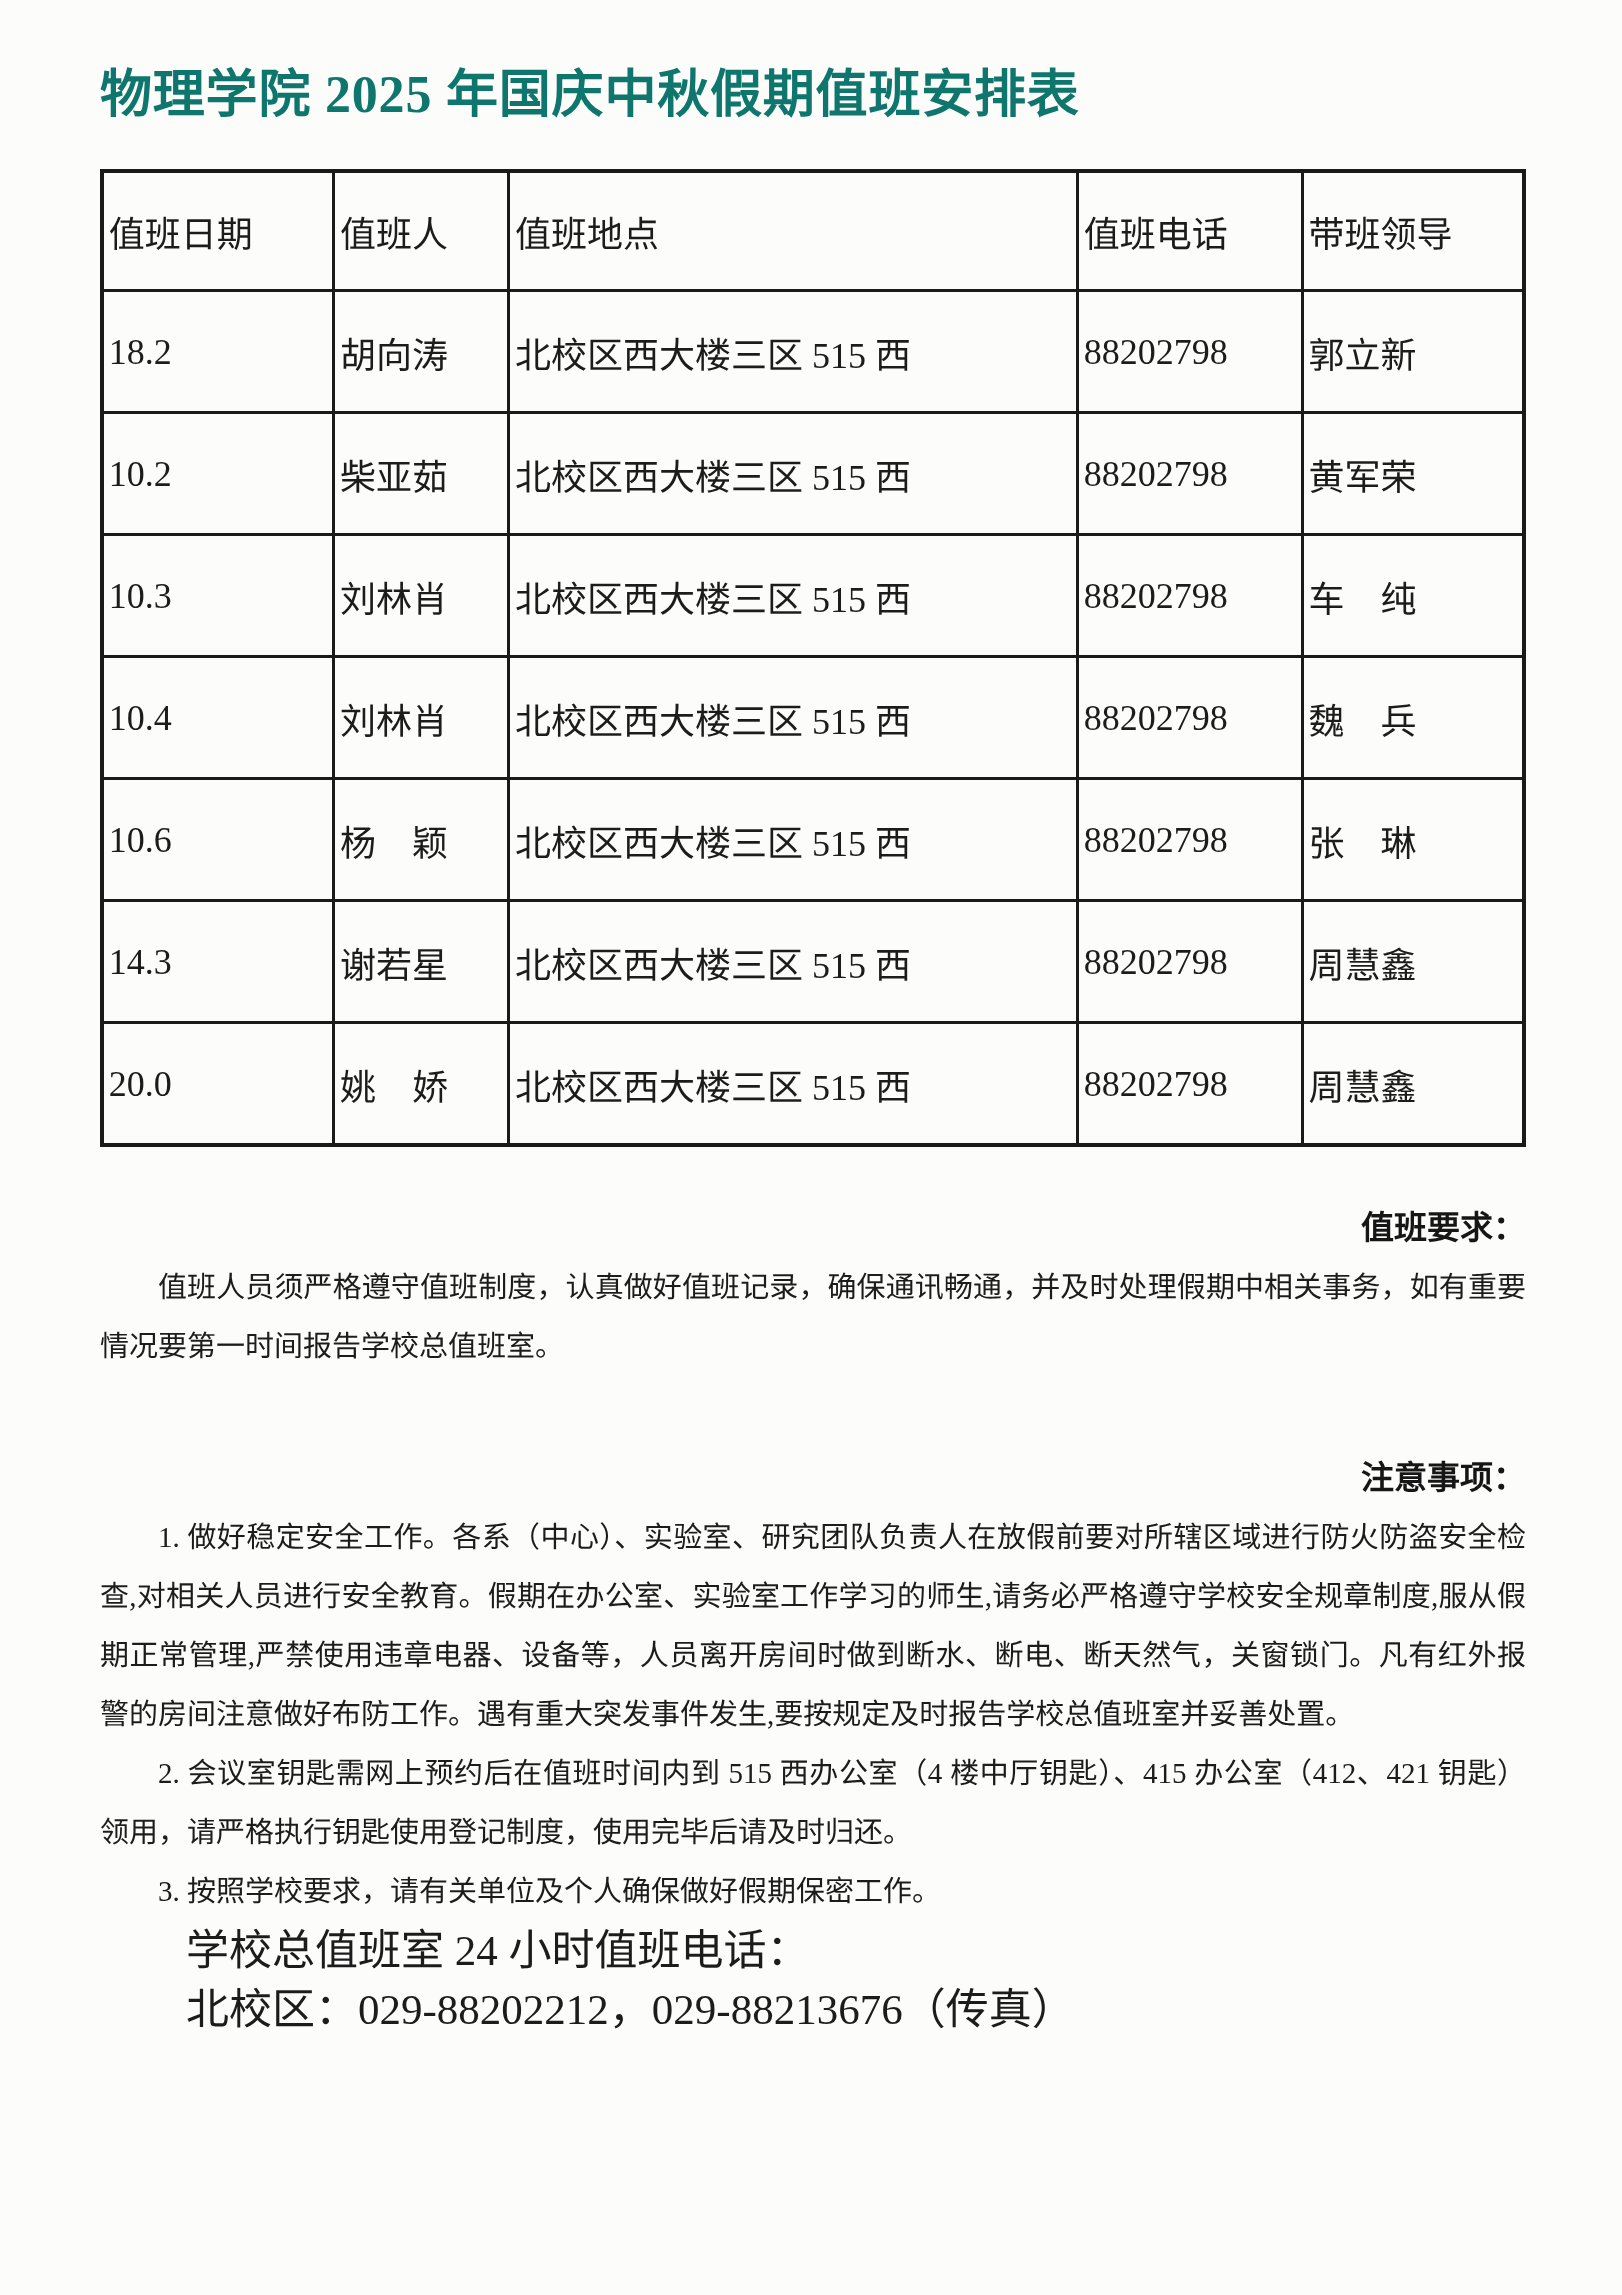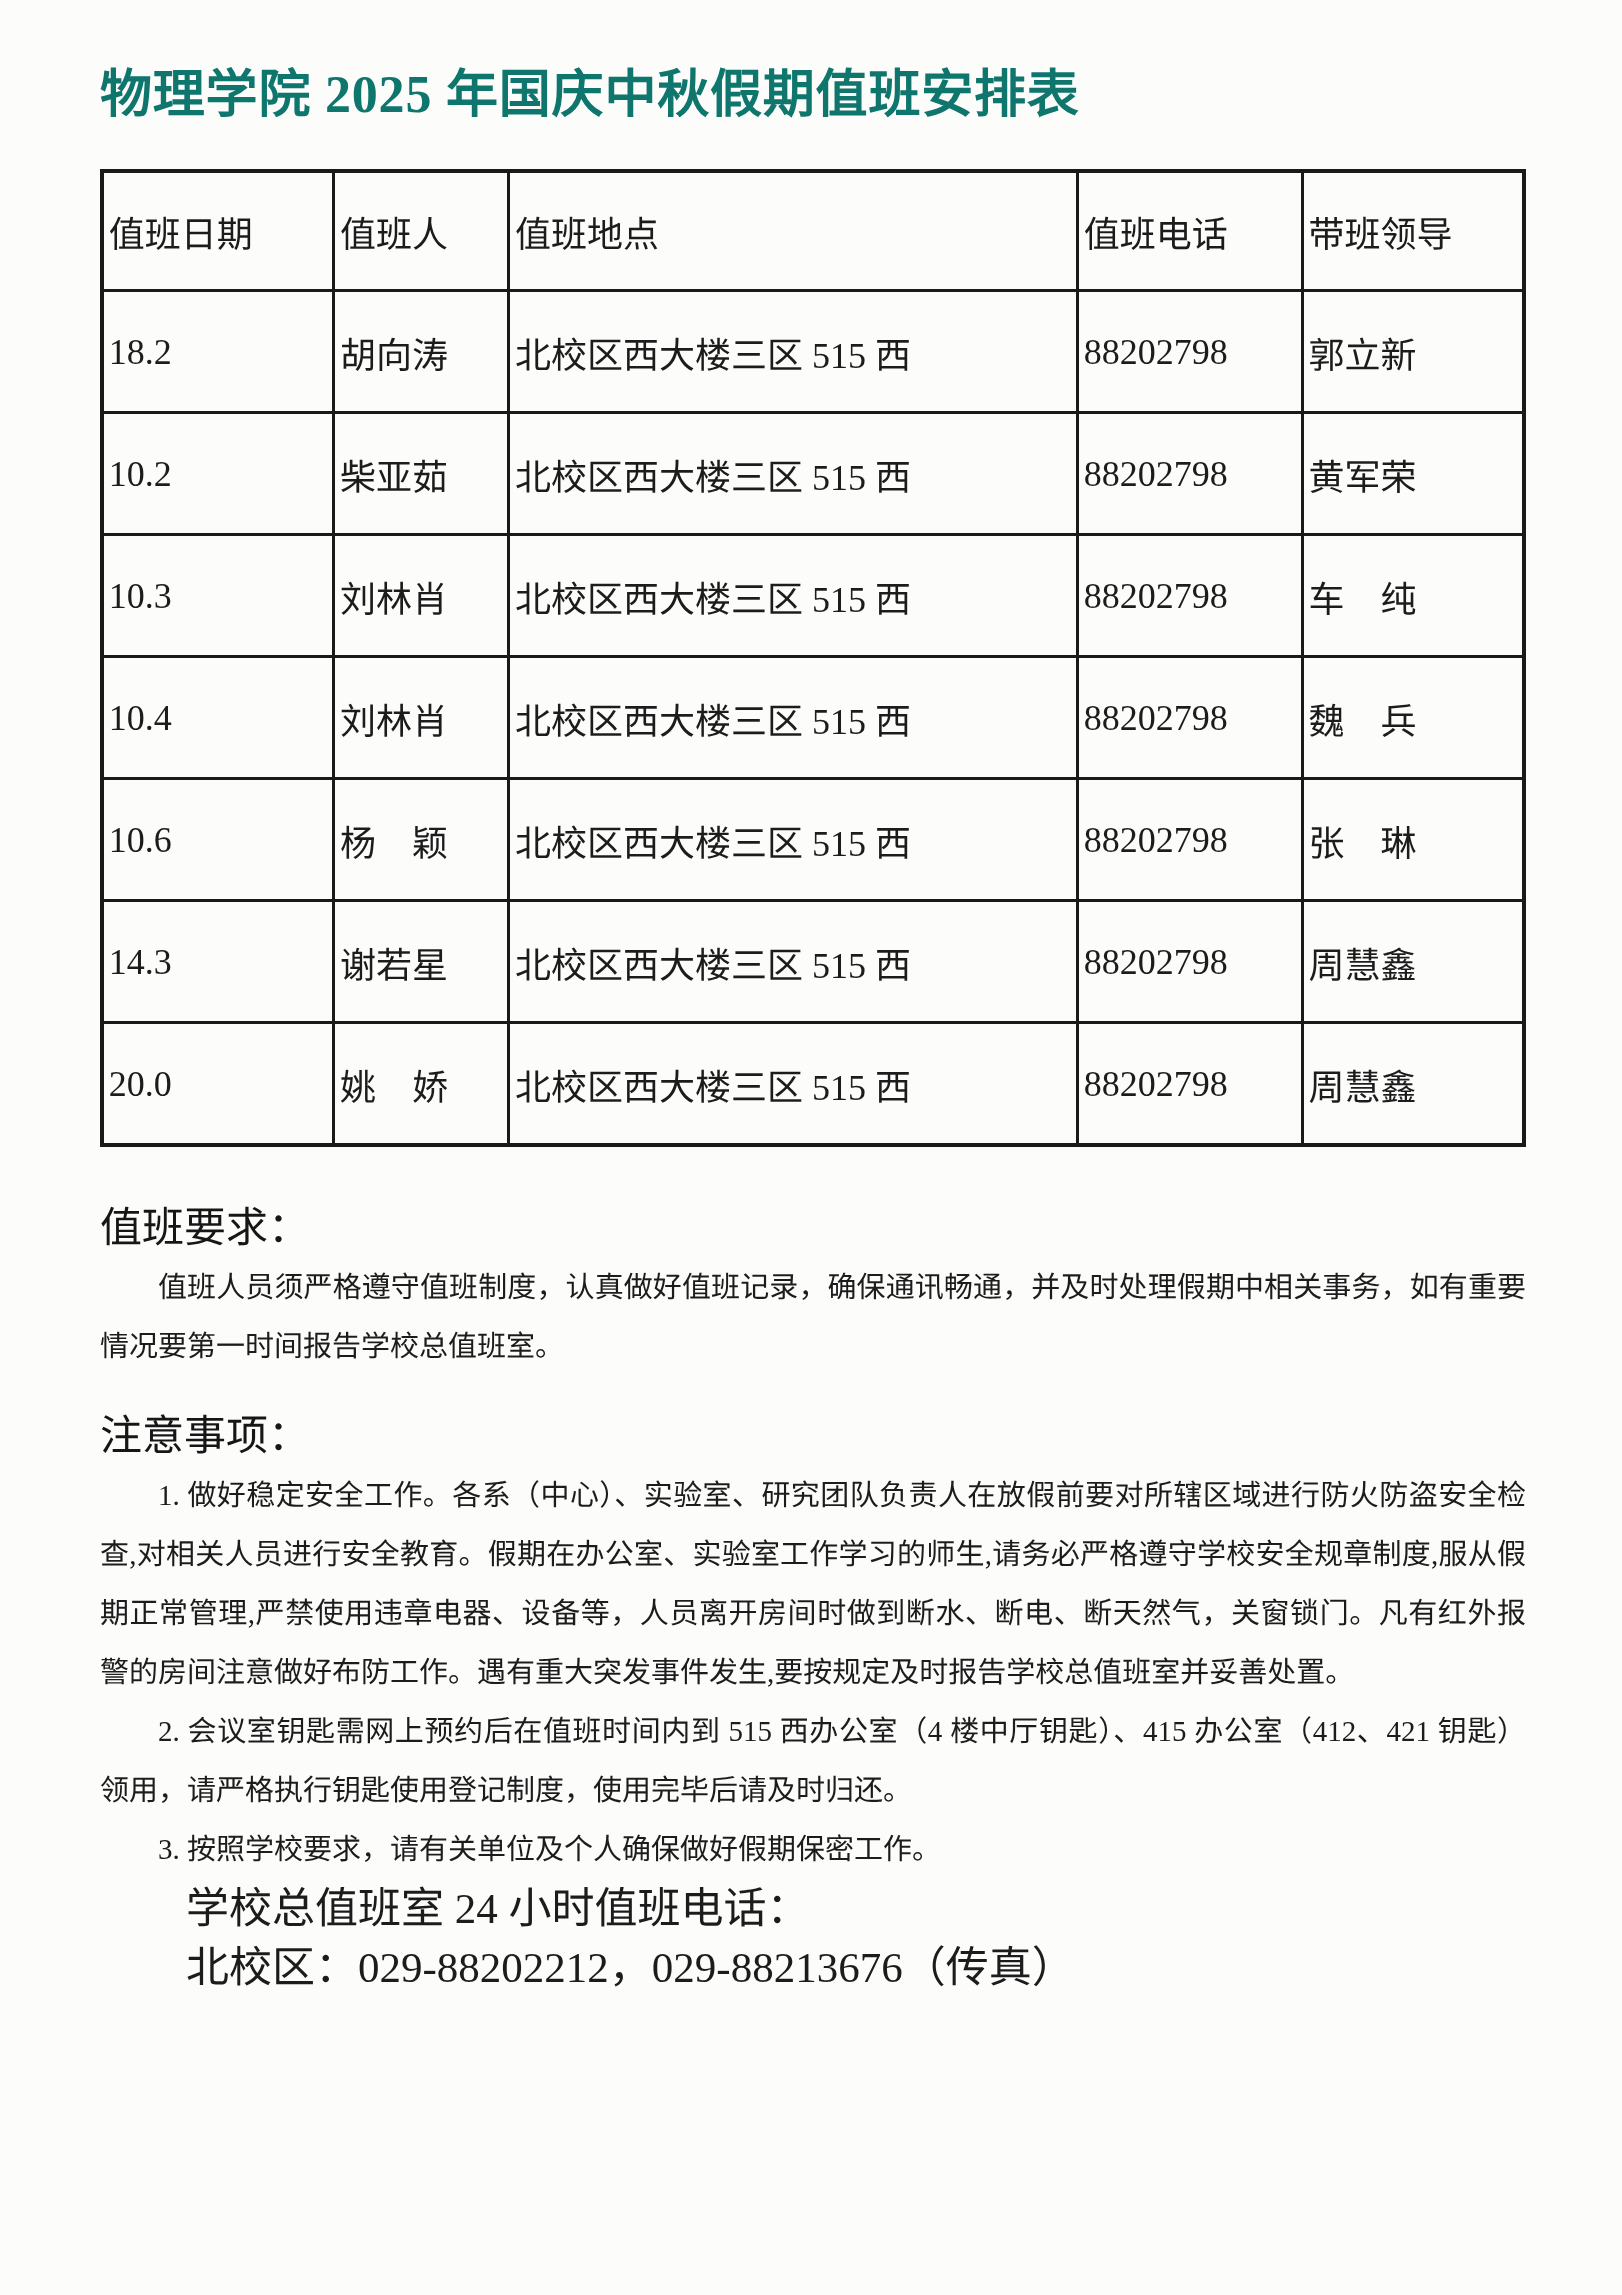--- a/index.html
+++ b/index.html
@@ -44,28 +44,29 @@
     font-size: 36px;
     font-weight: 400;
     color: #1c1c1c;
     height: 119px;
     padding: 0 4.8px;
     overflow: hidden;
   }
   .duty-table th { height: 116px; }
   .text-block { margin: 0; }
   .section-heading {
-    font-size: 42px;
-    font-weight: 400;
+    font-size: 33px;
+    font-weight: 700;
     line-height: 59px;
     margin: 0;
     color: #161616;
+    text-align: right;
   }
   .req-heading { margin-top: 52px; }
-  .notes-heading { margin-top: 31px; }
+  .notes-heading { margin-top: 73px; }
   .para {
     font-size: 29px;
     line-height: 59px;
     margin: 0;
     text-align: justify;
     text-justify: inter-ideograph;
     text-indent: 2em;
     color: #1c1c1c;
     word-break: break-all;
   }

